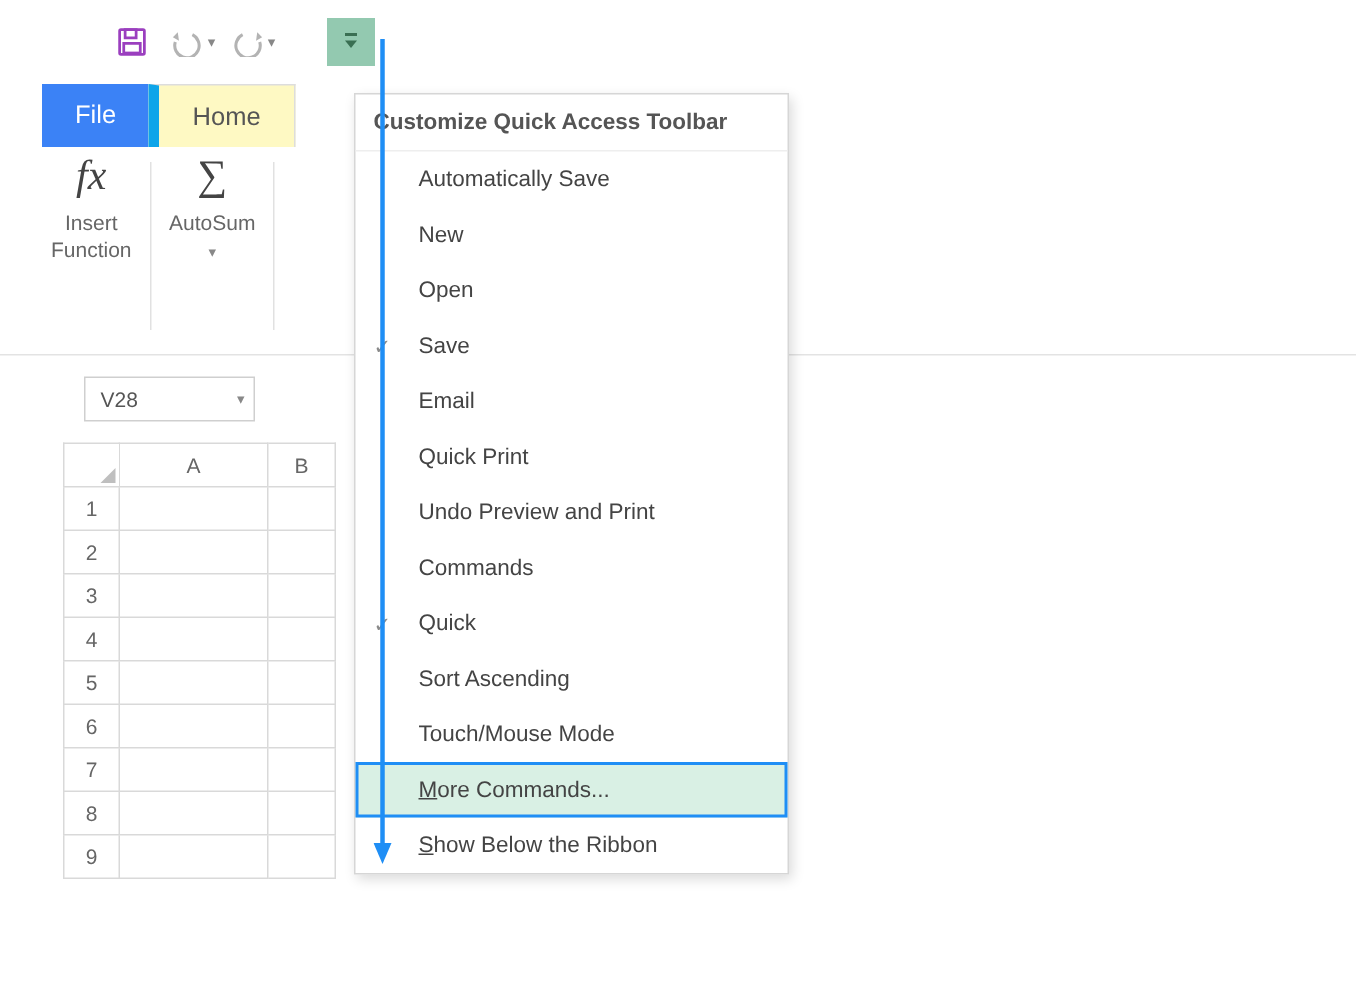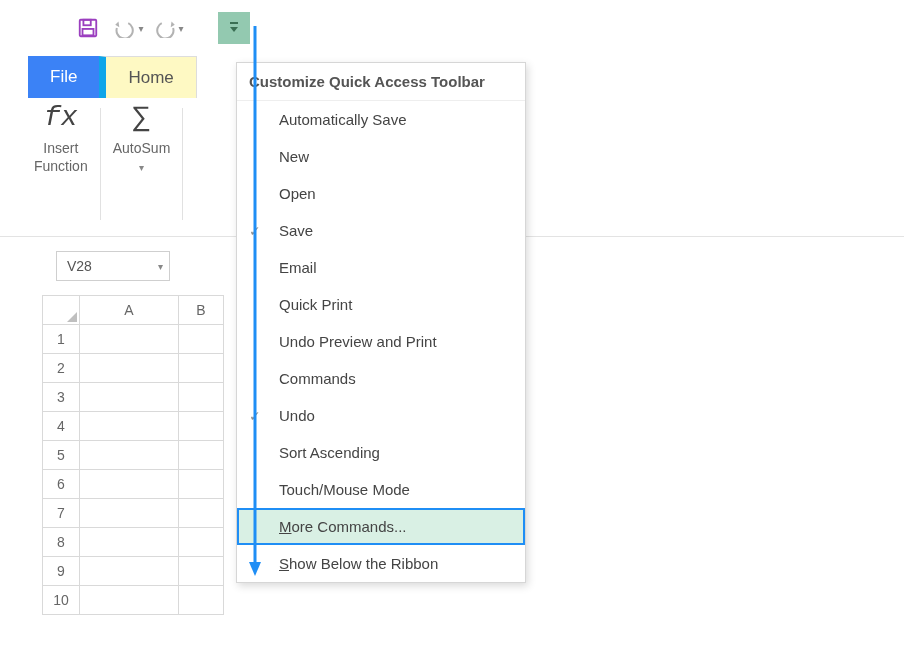--- a/index.html
+++ b/index.html
@@ -78,21 +78,21 @@
     color: #666;
     font-size: 14px;
   }
   .ribbon-sep {
     width: 1px;
     background: #e1e1e1;
     align-self: stretch;
     margin: 4px 0;
   }
   .ribbon-group .big-icon {
-    font-family: Liberation Mono, monospace;
+    font-family: Liberation Serif, serif;
     font-style: italic;
     font-size: 28px;
     color: #444;
     line-height: 1;
     margin-bottom: 4px;
   }
   .ribbon-group .label {
     text-align: center;
     line-height: 1.25;
   }
@@ -319,25 +319,20 @@
   <tr>
         <td class="rh">8</td>
         <td class="cell"></td>
         <td class="cell"></td>
       </tr>
   <tr>
         <td class="rh">9</td>
         <td class="cell"></td>
         <td class="cell"></td>
       </tr>
-  <tr>
-        <td class="rh">10</td>
-        <td class="cell"></td>
-        <td class="cell"></td>
-      </tr>
 </tbody>
   </table>
 
 <div class="menu">
   <div class="menu-title">Customize Quick Access Toolbar</div>
 
   <div class="menu-item">
     <span>Automatically Save</span>
   </div>
   <div class="menu-item">
@@ -357,21 +352,21 @@
     <span>Quick Print</span>
   </div>
   <div class="menu-item">
     <span>Undo Preview and Print</span>
   </div>
   <div class="menu-item">
     <span>Commands</span>
   </div>
   <div class="menu-item">
     <span class="chk">✓</span>
-    <span>Undo</span>
+    <span>Quick</span>
   </div>
   <div class="menu-item">
     <span>Sort Ascending</span>
   </div>
   <div class="menu-item">
     <span>Touch/Mouse Mode</span>
   </div>
 
   <div class="menu-item highlight">
     <span class="underline-first">More Commands...</span>

